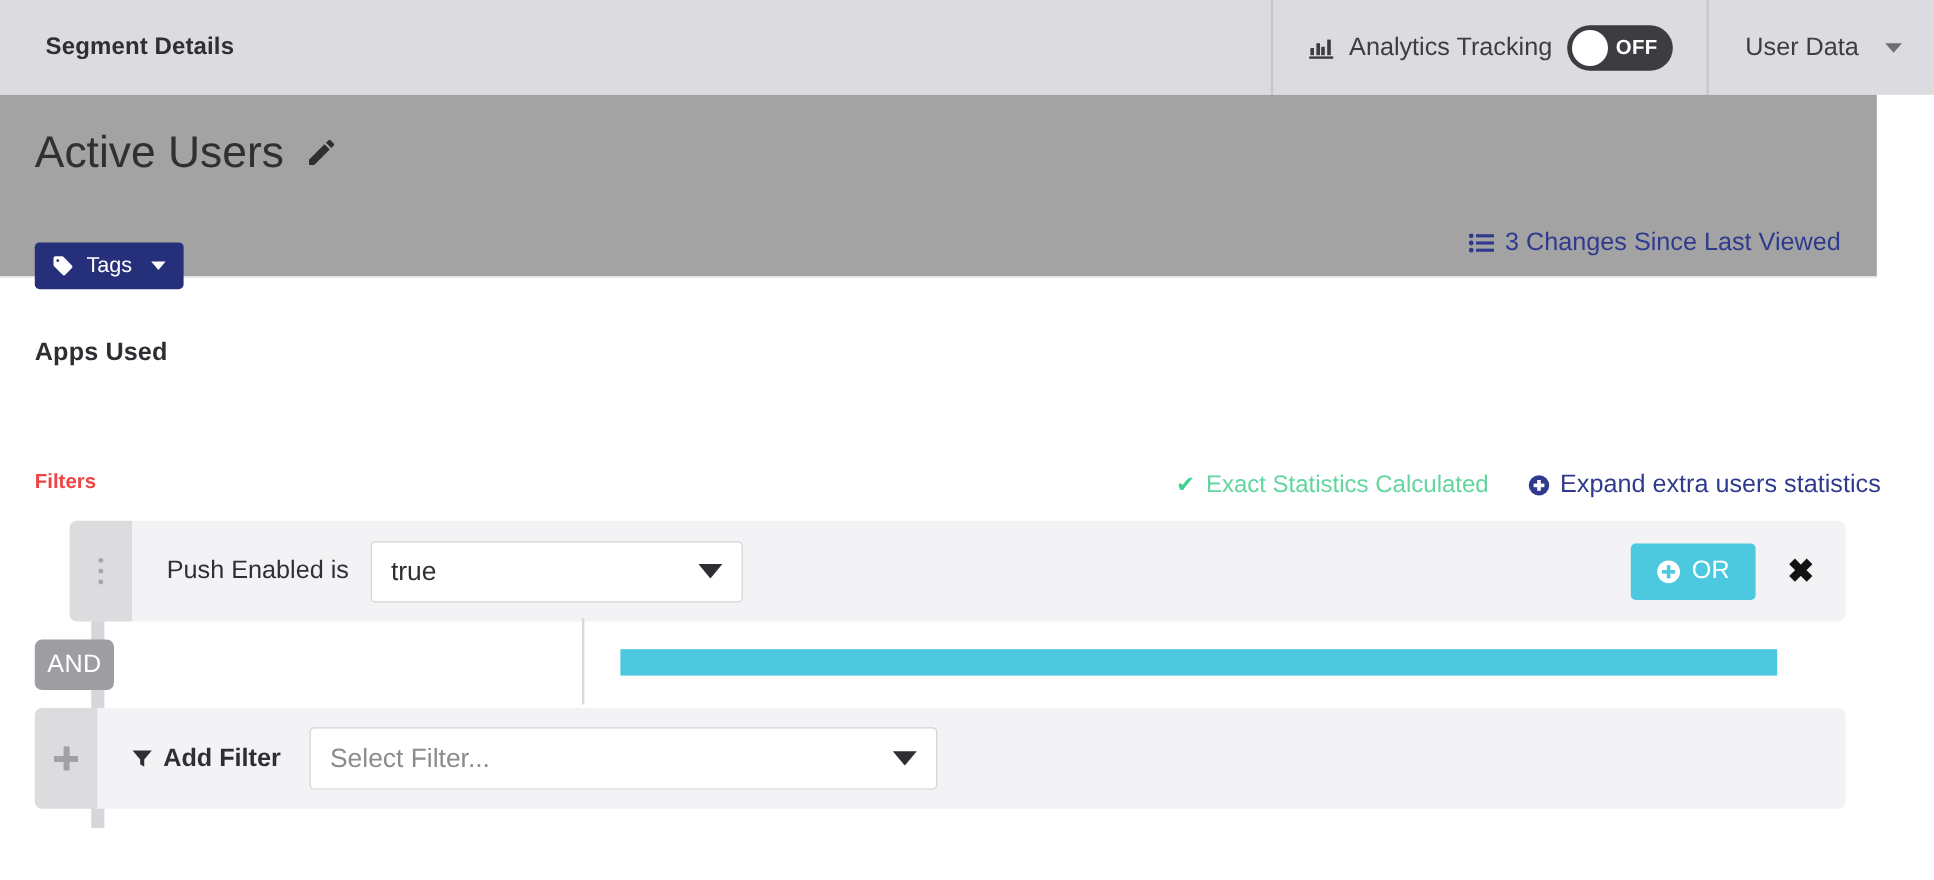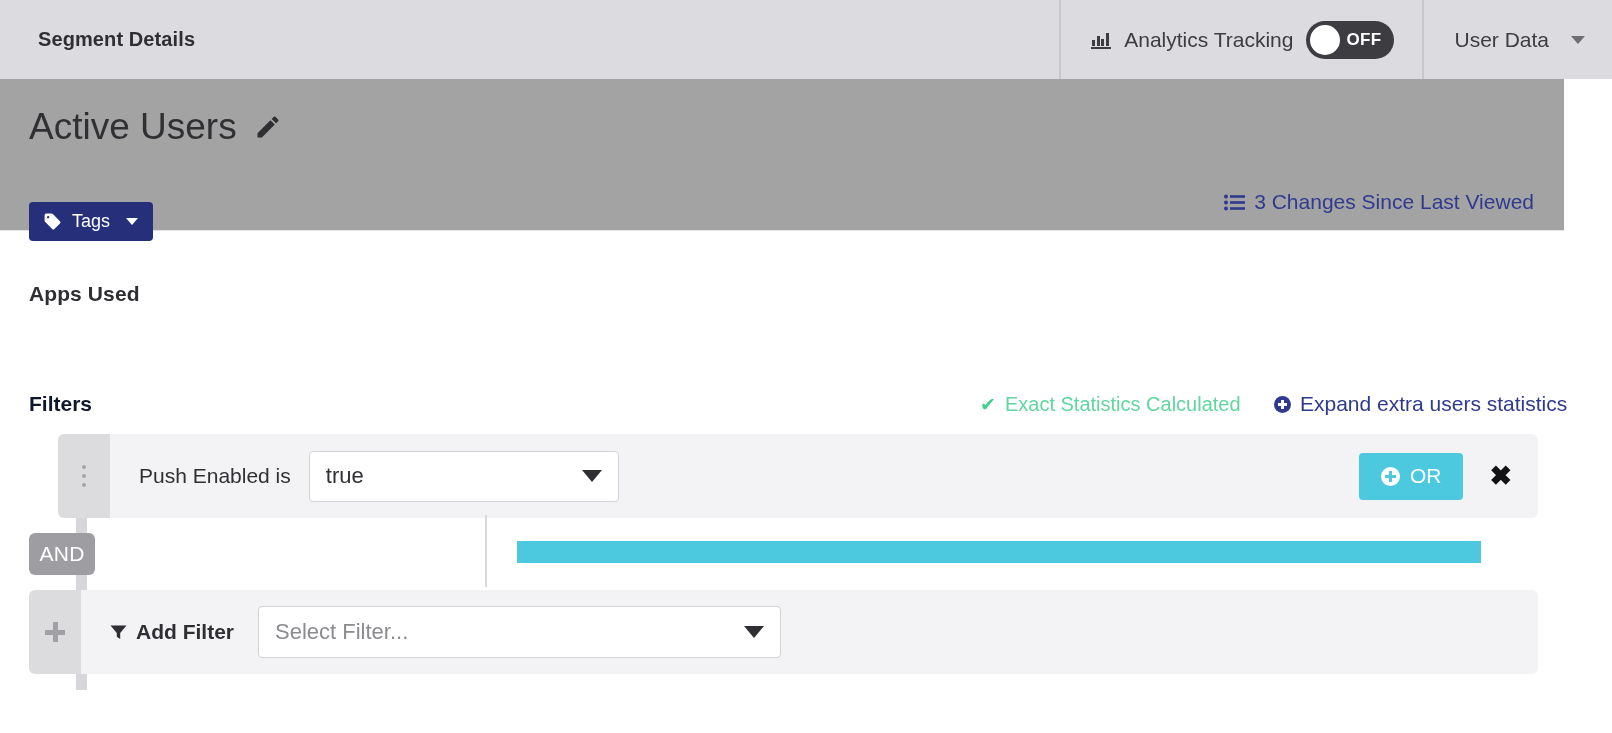--- a/index.html
+++ b/index.html
@@ -217,23 +217,23 @@
   
   .filters-head {
     position: absolute;
     left: 0; top: 390px;
     width: 1612px;
     height: 34px;
   }
   .filters-title {
     position: absolute;
     left: 29px; top: 2px;
-    font-size: 21px;
+    font-size: 17px;
     font-weight: bold;
-    color: #0f172a;
+    color: #ef4444;
   }
   .exact-stats {
     position: absolute;
     left: 980px; top: 3px;
     display: flex;
     align-items: center;
     gap: 9px;
     color: #62d69f;
     font-size: 20px;
   }

